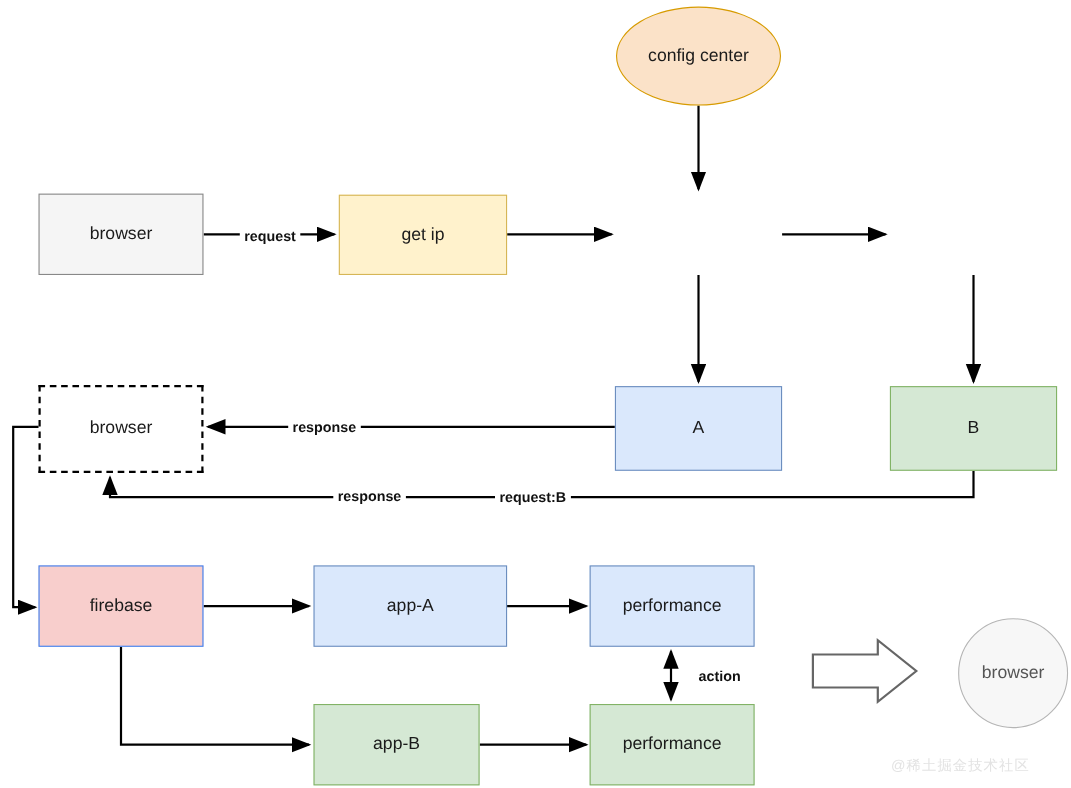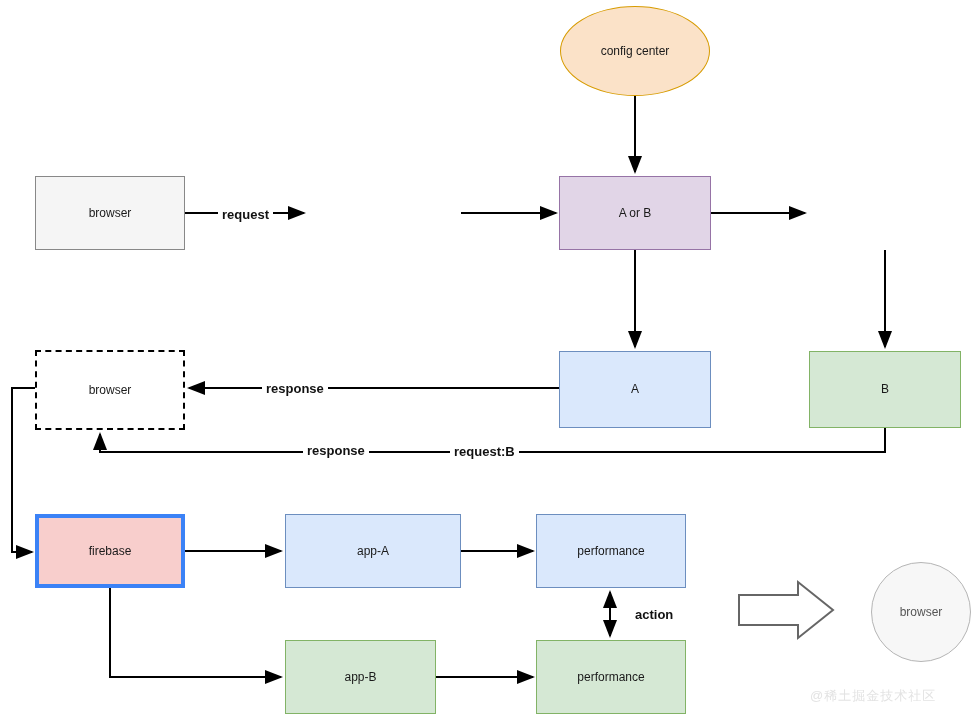--- a/index.html
+++ b/index.html
@@ -24,21 +24,21 @@
     width: 974px;
     height: 716px;
     pointer-events: none;
   }
   .node {
     position: absolute;
     box-sizing: border-box;
     display: flex;
     align-items: center;
     justify-content: center;
-    font-size: 12px;
+    font-size: 16px;
     color: #1a1a1a;
     text-align: center;
     line-height: 1.2;
   }
   .node-browser-top {
     background: #f5f5f5;
     border: 1px solid #888888;
   }
   .node-getip {
     background: #fff2cc;
@@ -51,21 +51,21 @@
   .node-green {
     background: #d5e8d4;
     border: 1px solid #82b366;
   }
   .node-blue {
     background: #dae8fc;
     border: 1px solid #6c8ebf;
   }
   .node-pink {
     background: #f8cecc;
-    border: 4px solid #3b82f6;
+    border: 1px solid #3b82f6;
   }
   .node-dashed {
     background: #ffffff;
     border: 2px dashed #000000;
   }
   .node-ellipse {
     background: #fbe2c8;
     border: 1px solid #d79b00;
     border-radius: 50%;
   }
@@ -140,24 +140,24 @@
   </svg>
 
   <div class="node node-ellipse" style="left:560px; top:6px; width:150px; height:90px;">
     <span>config center</span>
   </div>
 
   <div class="node node-browser-top" style="left:35px; top:176px; width:150px; height:74px;">
     <span>browser</span>
   </div>
 
-
-  <div class="node node-aorb" style="left:559px; top:176px; width:152px; height:74px;">
-    <span>A or B</span>
-  </div>
+  <div class="node node-getip" style="left:308px; top:177px; width:153px; height:73px;">
+    <span>get ip</span>
+  </div>
+
 
 
   <div class="node node-dashed" style="left:35px; top:350px; width:150px; height:80px;">
     <span>browser</span>
   </div>
 
   <div class="node node-blue" style="left:559px; top:351px; width:152px; height:77px;">
     <span>A</span>
   </div>
 

